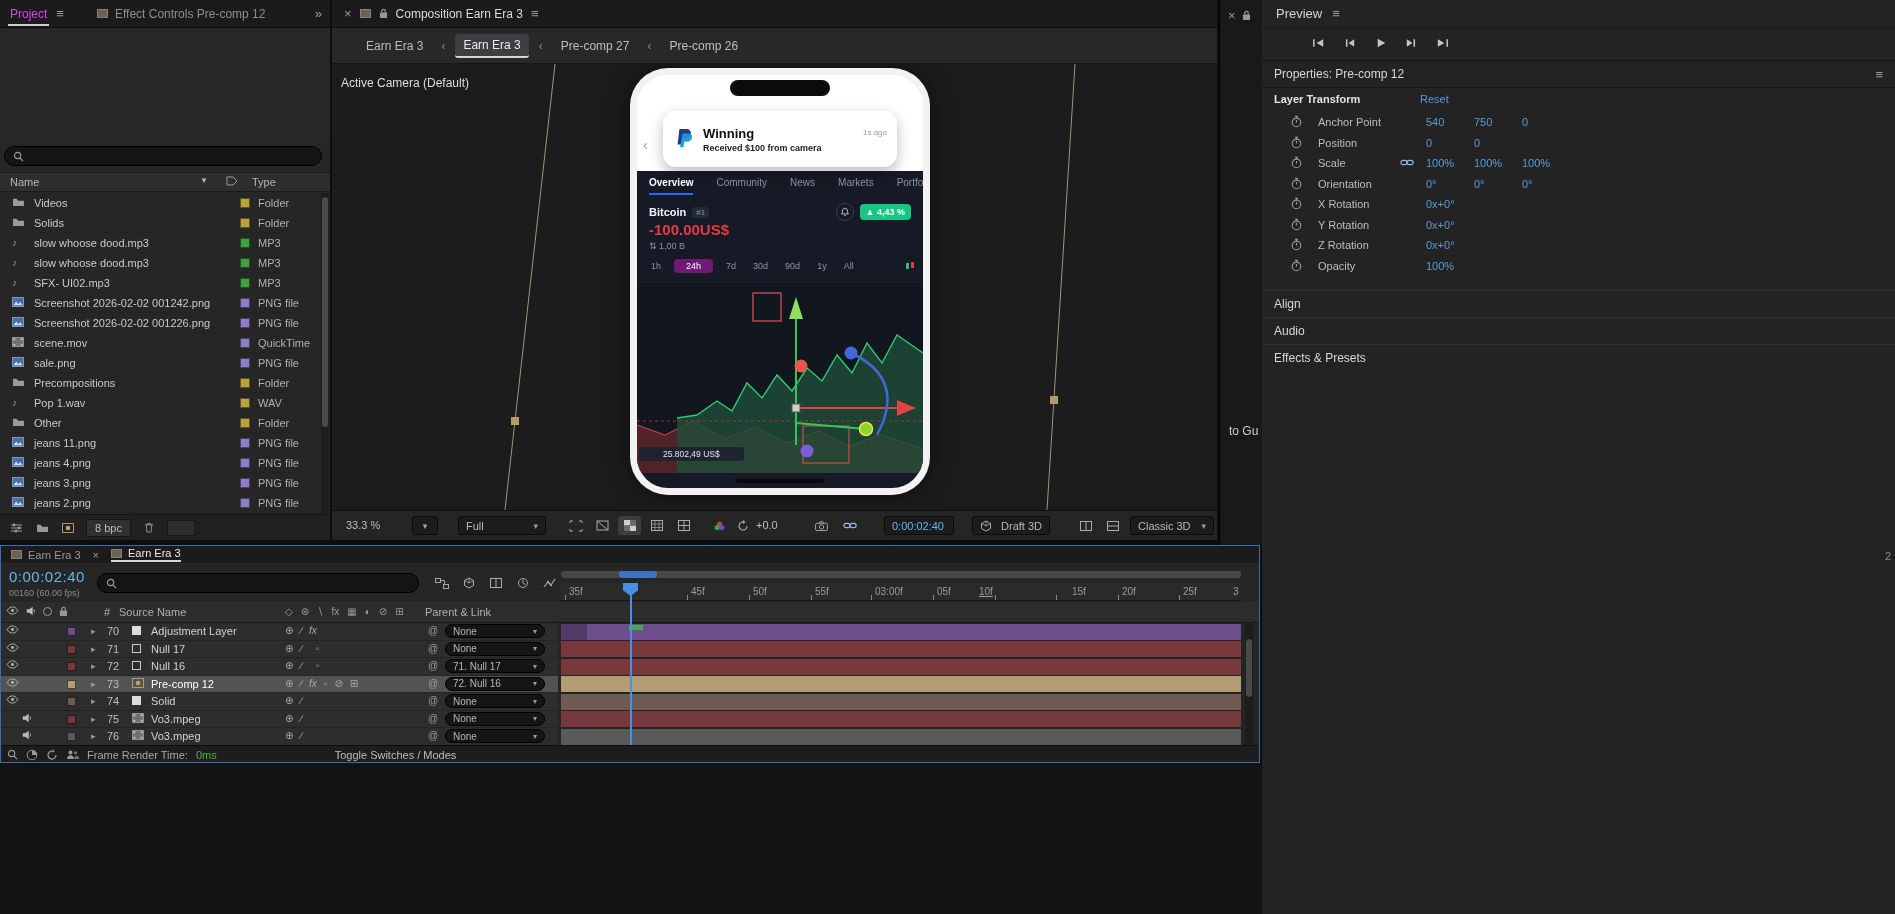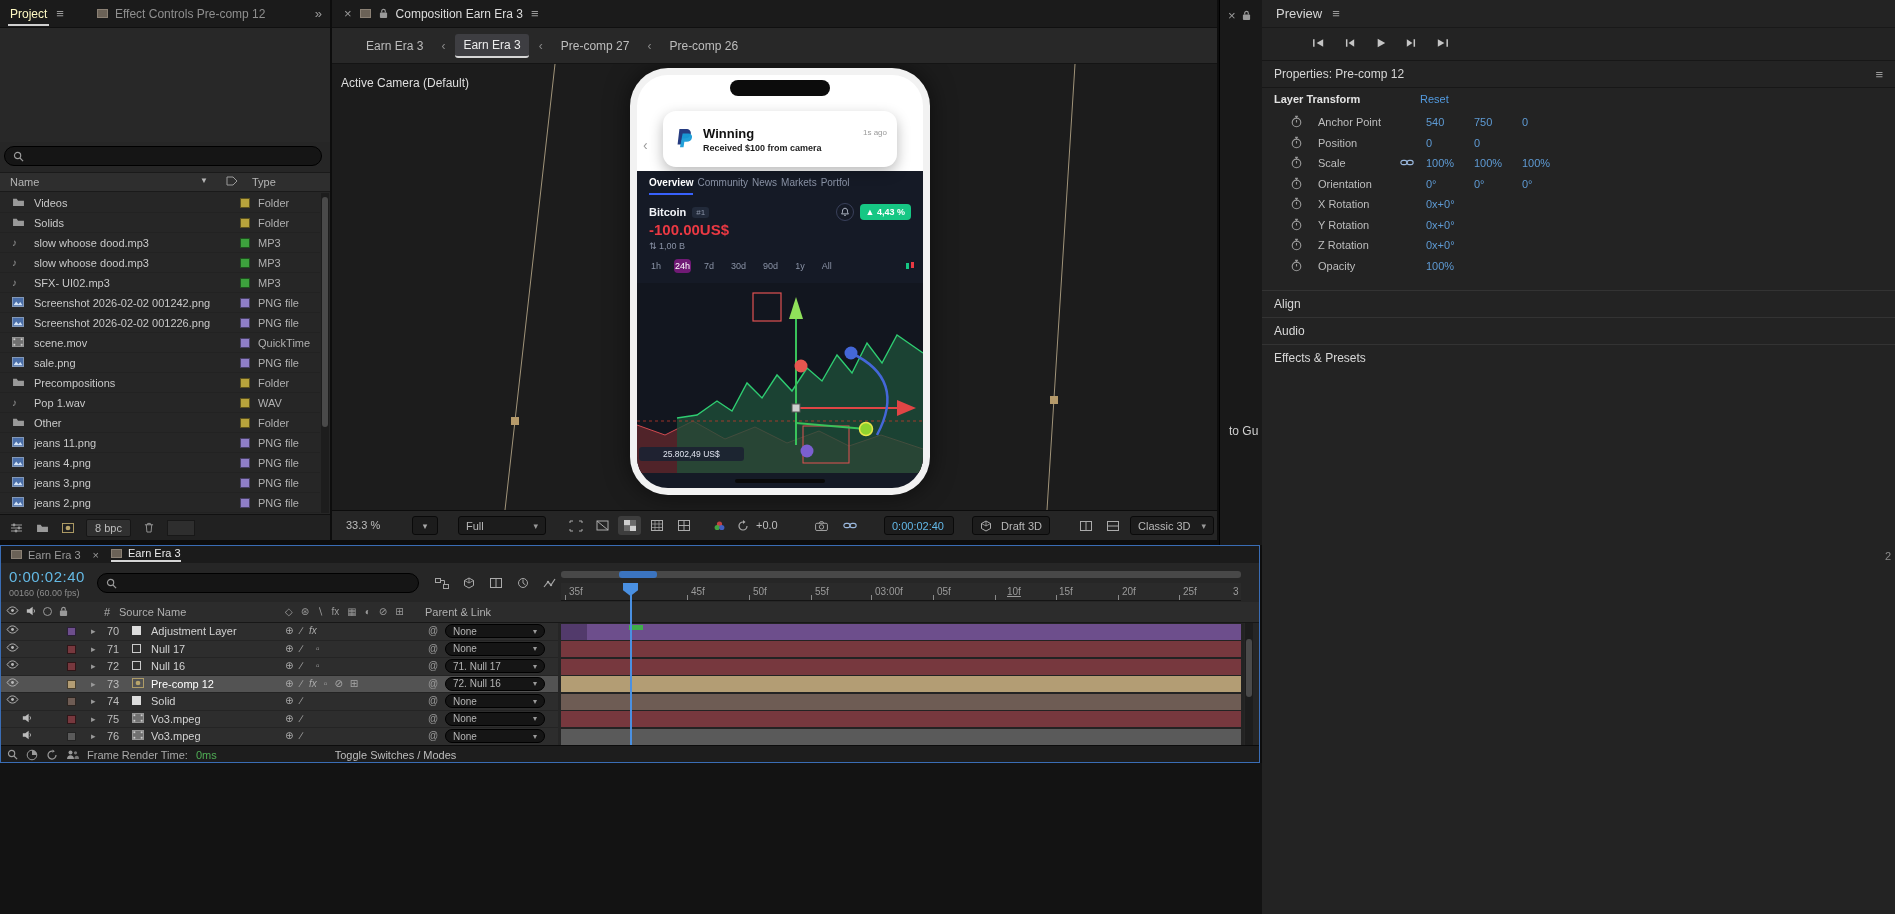--- a/index.html
+++ b/index.html
@@ -3,21 +3,21 @@
 <meta charset="utf-8">
 <style>
 *{margin:0;padding:0;box-sizing:border-box}
 body{width:1895px;height:914px;position:relative;background:#0d0d0d;font-family:"Liberation Sans","DejaVu Sans",sans-serif;font-size:11px;color:#c3c3c3;overflow:hidden;cursor:default}
 svg{display:block}
 .panel{position:absolute;overflow:hidden}
 .mg{color:#9a9a9a;font-size:13px}
 
 #project{left:0;top:0;width:330px;height:540px;background:#262626}
 #project .tabs{height:28px;background:#1b1b1b;display:flex;align-items:center;gap:7px;padding:0 8px;border-bottom:1px solid #101010}
-.tab-active{color:#fef9c3;font-size:12px;border-bottom:2px solid #cfcfcf;padding:5px 2px 3px}
+.tab-active{color:#d946ef;font-size:12px;border-bottom:2px solid #cfcfcf;padding:5px 2px 3px}
 .tab-inactive{color:#8f8f8f;font-size:12px}
 .tabsq{width:11px;height:9px;background:#6b6257;border:1px solid #8a8074;display:inline-block}
 #project .more{margin-left:auto;color:#9a9a9a;font-size:13px}
 #project .previewarea{position:absolute;left:0;top:28px;width:330px;height:114px;background:#282828}
 .searchbox{position:absolute;left:4px;top:146px;width:318px;height:20px;background:#151515;border:1px solid #000;border-radius:10px;display:flex;align-items:center;padding:0 8px;gap:6px}
 #project .colhead{position:absolute;left:0;top:172px;width:330px;height:20px;background:#2e2e2e;border-top:1px solid #1a1a1a;border-bottom:1px solid #1a1a1a}
 #project .colhead span{position:absolute;top:3px;color:#b5b5b5}
 .plist{position:absolute;left:0;top:193px;width:320px;height:320px;overflow:hidden}
 .prow{position:relative;height:20px;border-bottom:1px solid #222}
 .prow .picon{position:absolute;left:12px;top:4px;width:14px;height:12px;color:#9a9a9a;font-size:10px;line-height:12px}
@@ -51,33 +51,33 @@
 .phone{position:absolute;left:298px;top:4px;width:300px;height:427px;background:#f2f2f2;border-radius:38px;padding:7px;box-shadow:0 0 24px rgba(0,0,0,.55)}
 .screen{position:relative;width:286px;height:413px;background:#fff;border-radius:31px;overflow:hidden}
 .appdark{position:absolute;left:0;top:96px;width:286px;height:317px;background: #151a26}
 .notch{position:absolute;left:93px;top:5px;width:100px;height:16px;background:#0c0c0c;border-radius:9px;z-index:5}
 .backchev{position:absolute;left:6px;top:62px;color:#9a9a9a;font-size:14px;z-index:6}
 .notif{position:absolute;left:26px;top:36px;width:234px;height:56px;background:#fff;border-radius:13px;box-shadow:0 5px 14px rgba(0,0,0,.28);z-index:6;display:flex;align-items:center;gap:8px;padding:0 10px}
 .nbody{flex:1;position:relative}
 .ntitle{font-weight:bold;color:#101010;font-size:13px}
 .ntime{position:absolute;right:0;top:2px;color:#9a9a9a;font-size:8px}
 .ntext{color:#1c1c1c;font-size:9px;font-weight:bold;margin-top:2px}
-.appnav{position:absolute;left:12px;top:102px;width:274px;height:18px;display:flex;gap:4px;z-index:4;white-space:nowrap}
+.appnav{position:absolute;left:12px;top:102px;width:274px;height:18px;display:flex;gap:23px;z-index:4;white-space:nowrap}
 .navitem{color:#8a93a6;font-size:10px}
 .navitem.active{color:#fff;font-weight:bold;border-bottom:2px solid #3861fb;padding-bottom:2px}
 .coinrow{position:absolute;left:12px;top:128px;width:262px;z-index:4;display:flex;align-items:center;gap:6px}
 .coinname{color:#f2f4f8;font-weight:bold;font-size:11px}
 .rank{color:#8a93a6;font-size:8px;background:#222a3a;border-radius:3px;padding:1px 4px}
 .bell{margin-left:auto;width:18px;height:18px;border:1px solid #39405a;border-radius:50%;display:flex;align-items:center;justify-content:center}
 .chg{background:#16c784;color:#fff;font-size:9px;font-weight:bold;border-radius:4px;padding:3px 6px}
 .price{position:absolute;left:12px;top:146px;color:#ea3943;font-weight:bold;font-size:15px;z-index:4}
 .vol{position:absolute;left:12px;top:166px;color:#8a93a6;font-size:9px;z-index:4}
 .ranges{position:absolute;left:10px;top:184px;width:268px;display:flex;gap:9px;align-items:center;z-index:4}
 .rng{color:#8a93a6;font-size:9px;padding:2px 4px}
-.rng.active{background:#701a75;border-radius:4px;color:#fff;padding:2px 1px}
+.rng.active{background:#701a75;border-radius:4px;color:#fff;padding:2px 12px}
 .chart{position:absolute;left:0;top:208px;z-index:3}
 .pricetag{position:absolute;left:2px;top:372px;background:rgba(28,34,50,.93);border-radius:3px;padding:2px 24px;color:#dfe3ee;font-size:8.5px;z-index:6}
 .homebar{position:absolute;left:98px;bottom:5px;width:90px;height:4px;background:#0a0a0a;border-radius:2px;z-index:6}
 
 #strip{left:1219px;top:0;width:43px;height:545px;background:#191919;border-left:1px solid #000}
 #strip .hdr{display:flex;gap:6px;padding:8px 0 0 8px;align-items:center}
 #strip .striptext{position:absolute;left:9px;top:424px;color:#cfcfcf;font-size:12px;white-space:nowrap}
 
 #right{left:1262px;top:0;width:633px;height:914px;background:#232323}
 #right .phdr{height:28px;display:flex;align-items:center;gap:10px;padding:0 14px;border-bottom:1px solid #191919;background:#232323}
@@ -820,23 +820,23 @@
       <span class="rlabel" style="left: 130px;">45f</span>
       <span class="rtick" style="left: 188px;"></span>
       <span class="rlabel" style="left: 192px;">50f</span>
       <span class="rtick" style="left: 250px;"></span>
       <span class="rlabel" style="left: 254px;">55f</span>
       <span class="rtick" style="left: 310px;"></span>
       <span class="rlabel" style="left: 314px;">03:00f</span>
       <span class="rtick" style="left: 372px;"></span>
       <span class="rlabel" style="left: 376px;">05f</span>
       <span class="rtick" style="left: 434px;"></span>
-      <span class="rlabel" style="left: 446px; text-decoration: underline;">10f</span>
+      <span class="rlabel" style="left: 418px; text-decoration: underline;">10f</span>
       <span class="rtick" style="left: 495px;"></span>
-      <span class="rlabel" style="left: 498px;">15f</span>
+      <span class="rlabel" style="left: 511px;">15f</span>
       <span class="rtick" style="left: 557px;"></span>
       <span class="rlabel" style="left: 561px;">20f</span>
       <span class="rtick" style="left: 618px;"></span>
       <span class="rlabel" style="left: 622px;">25f</span>
     </div>
   <span class="redge">3</span>
   <div class="thead">
     <span class="avh">
       <span>
           <svg width="13" height="9" viewBox="0 0 14 10">

